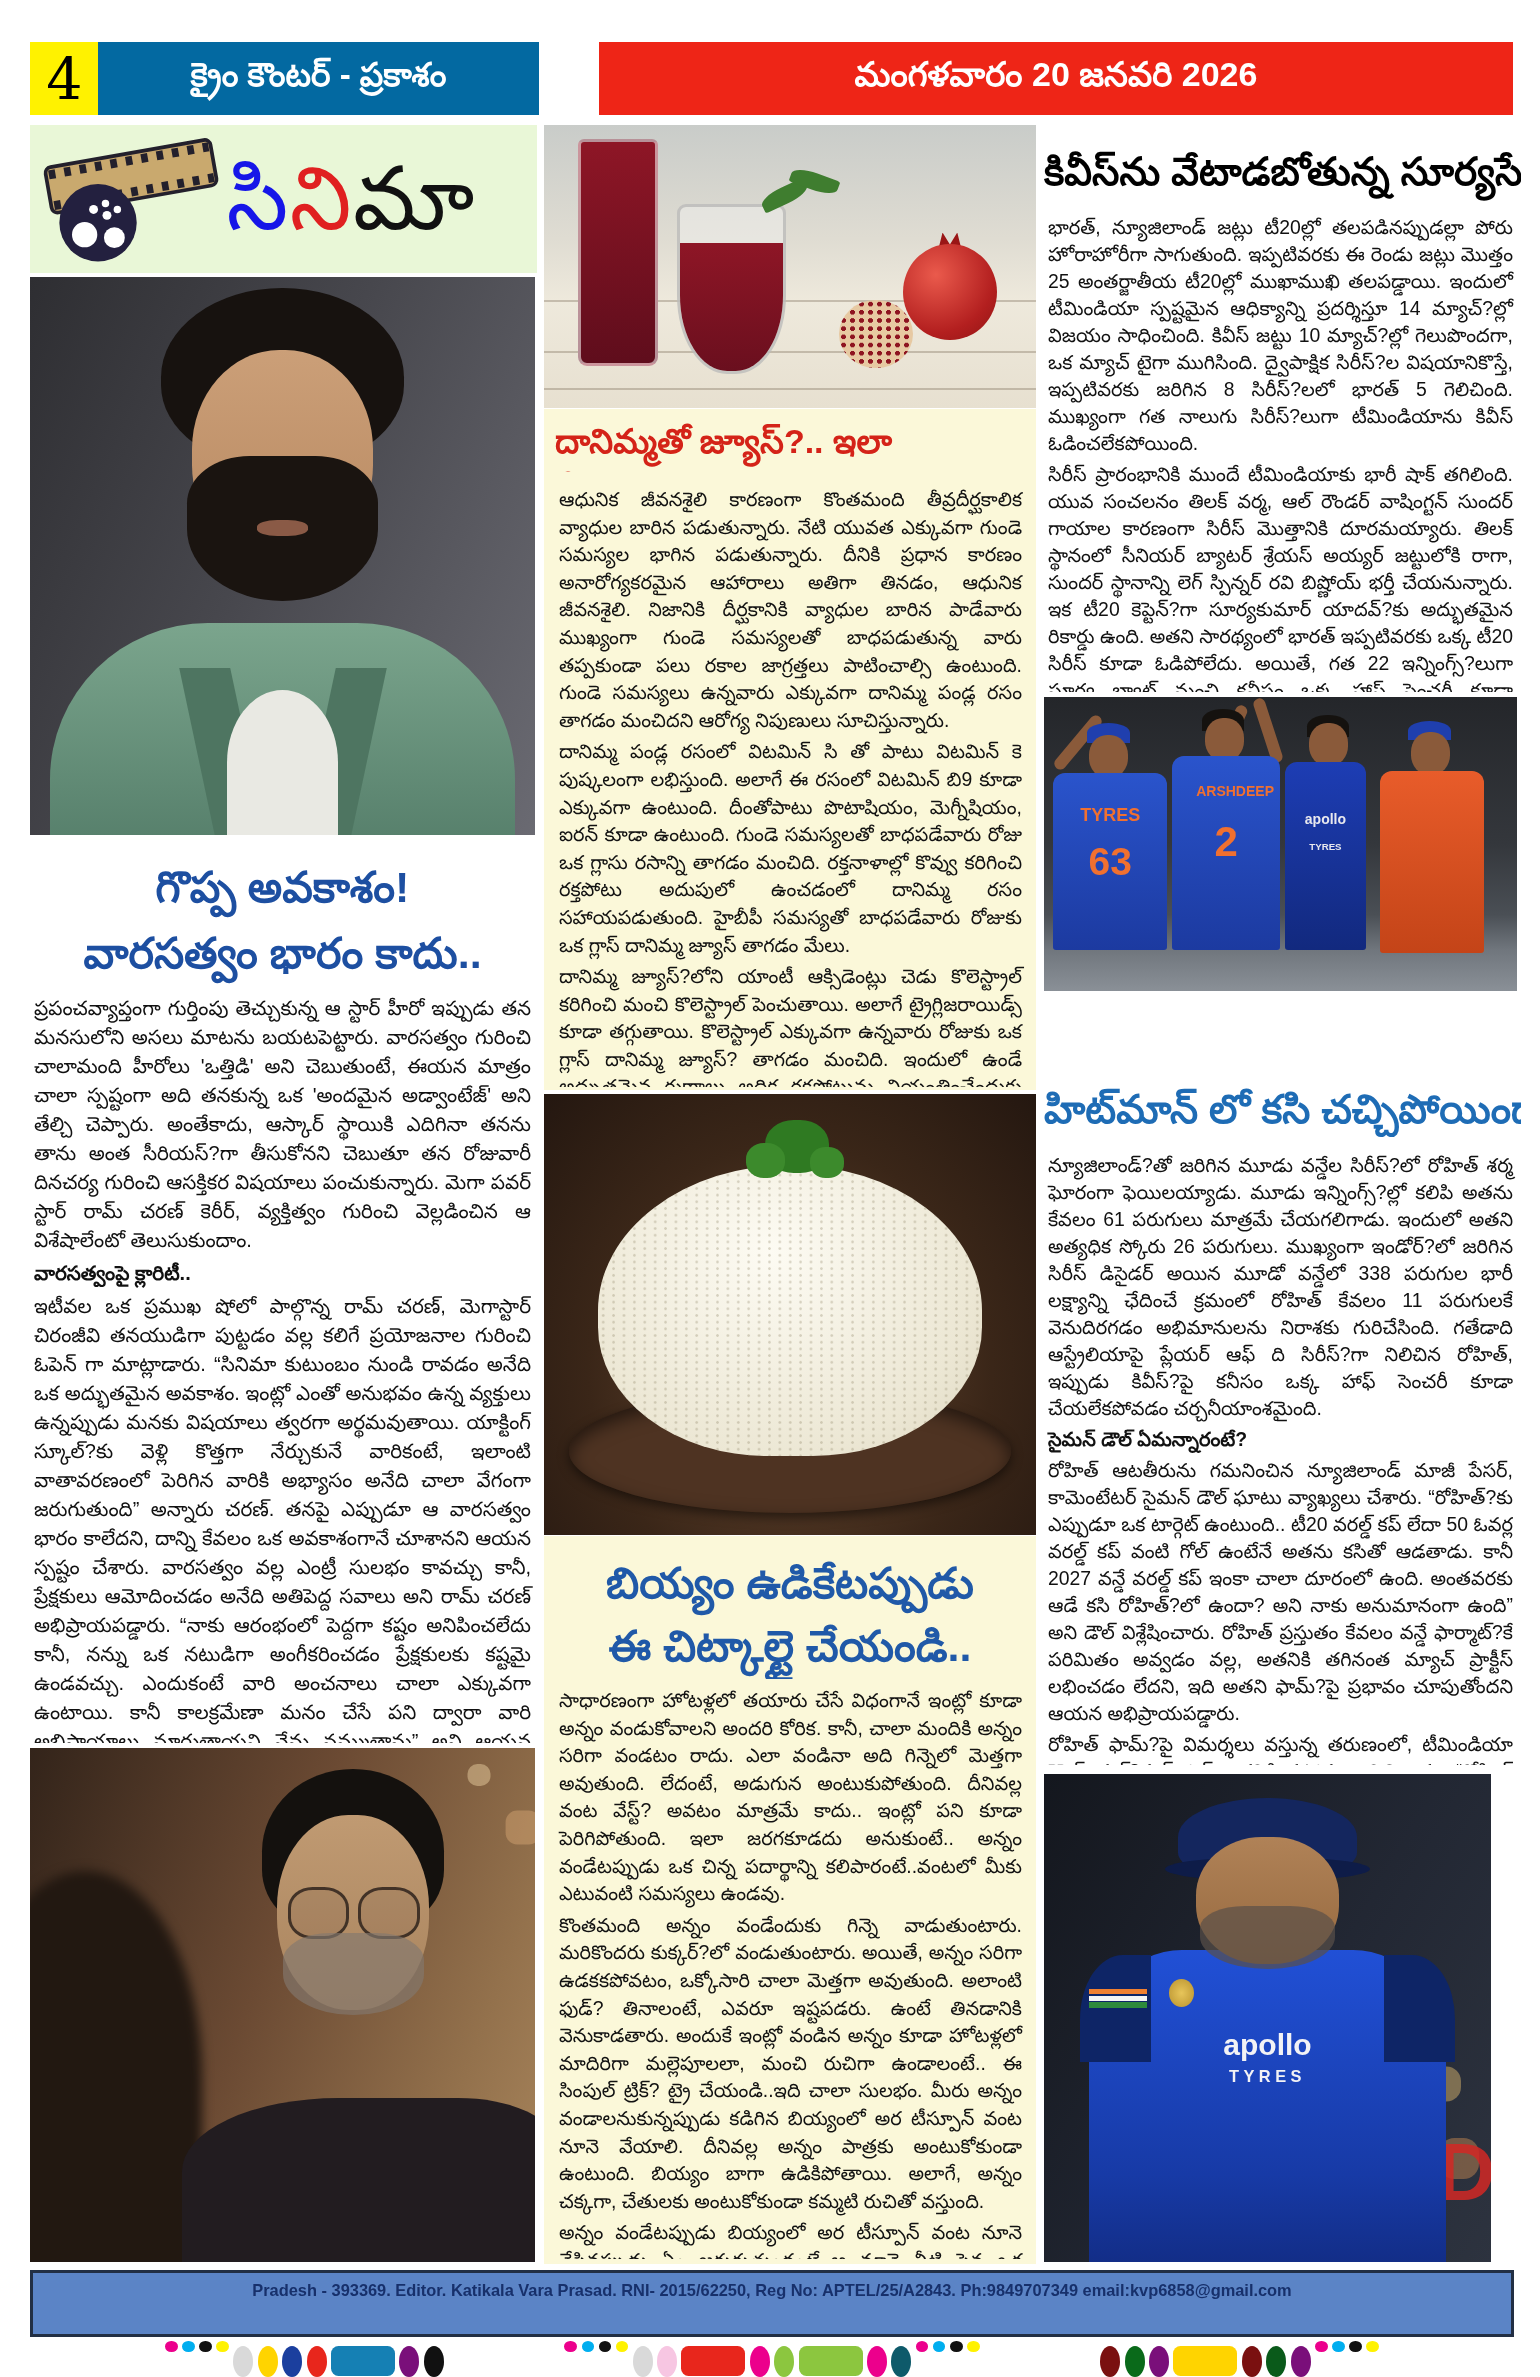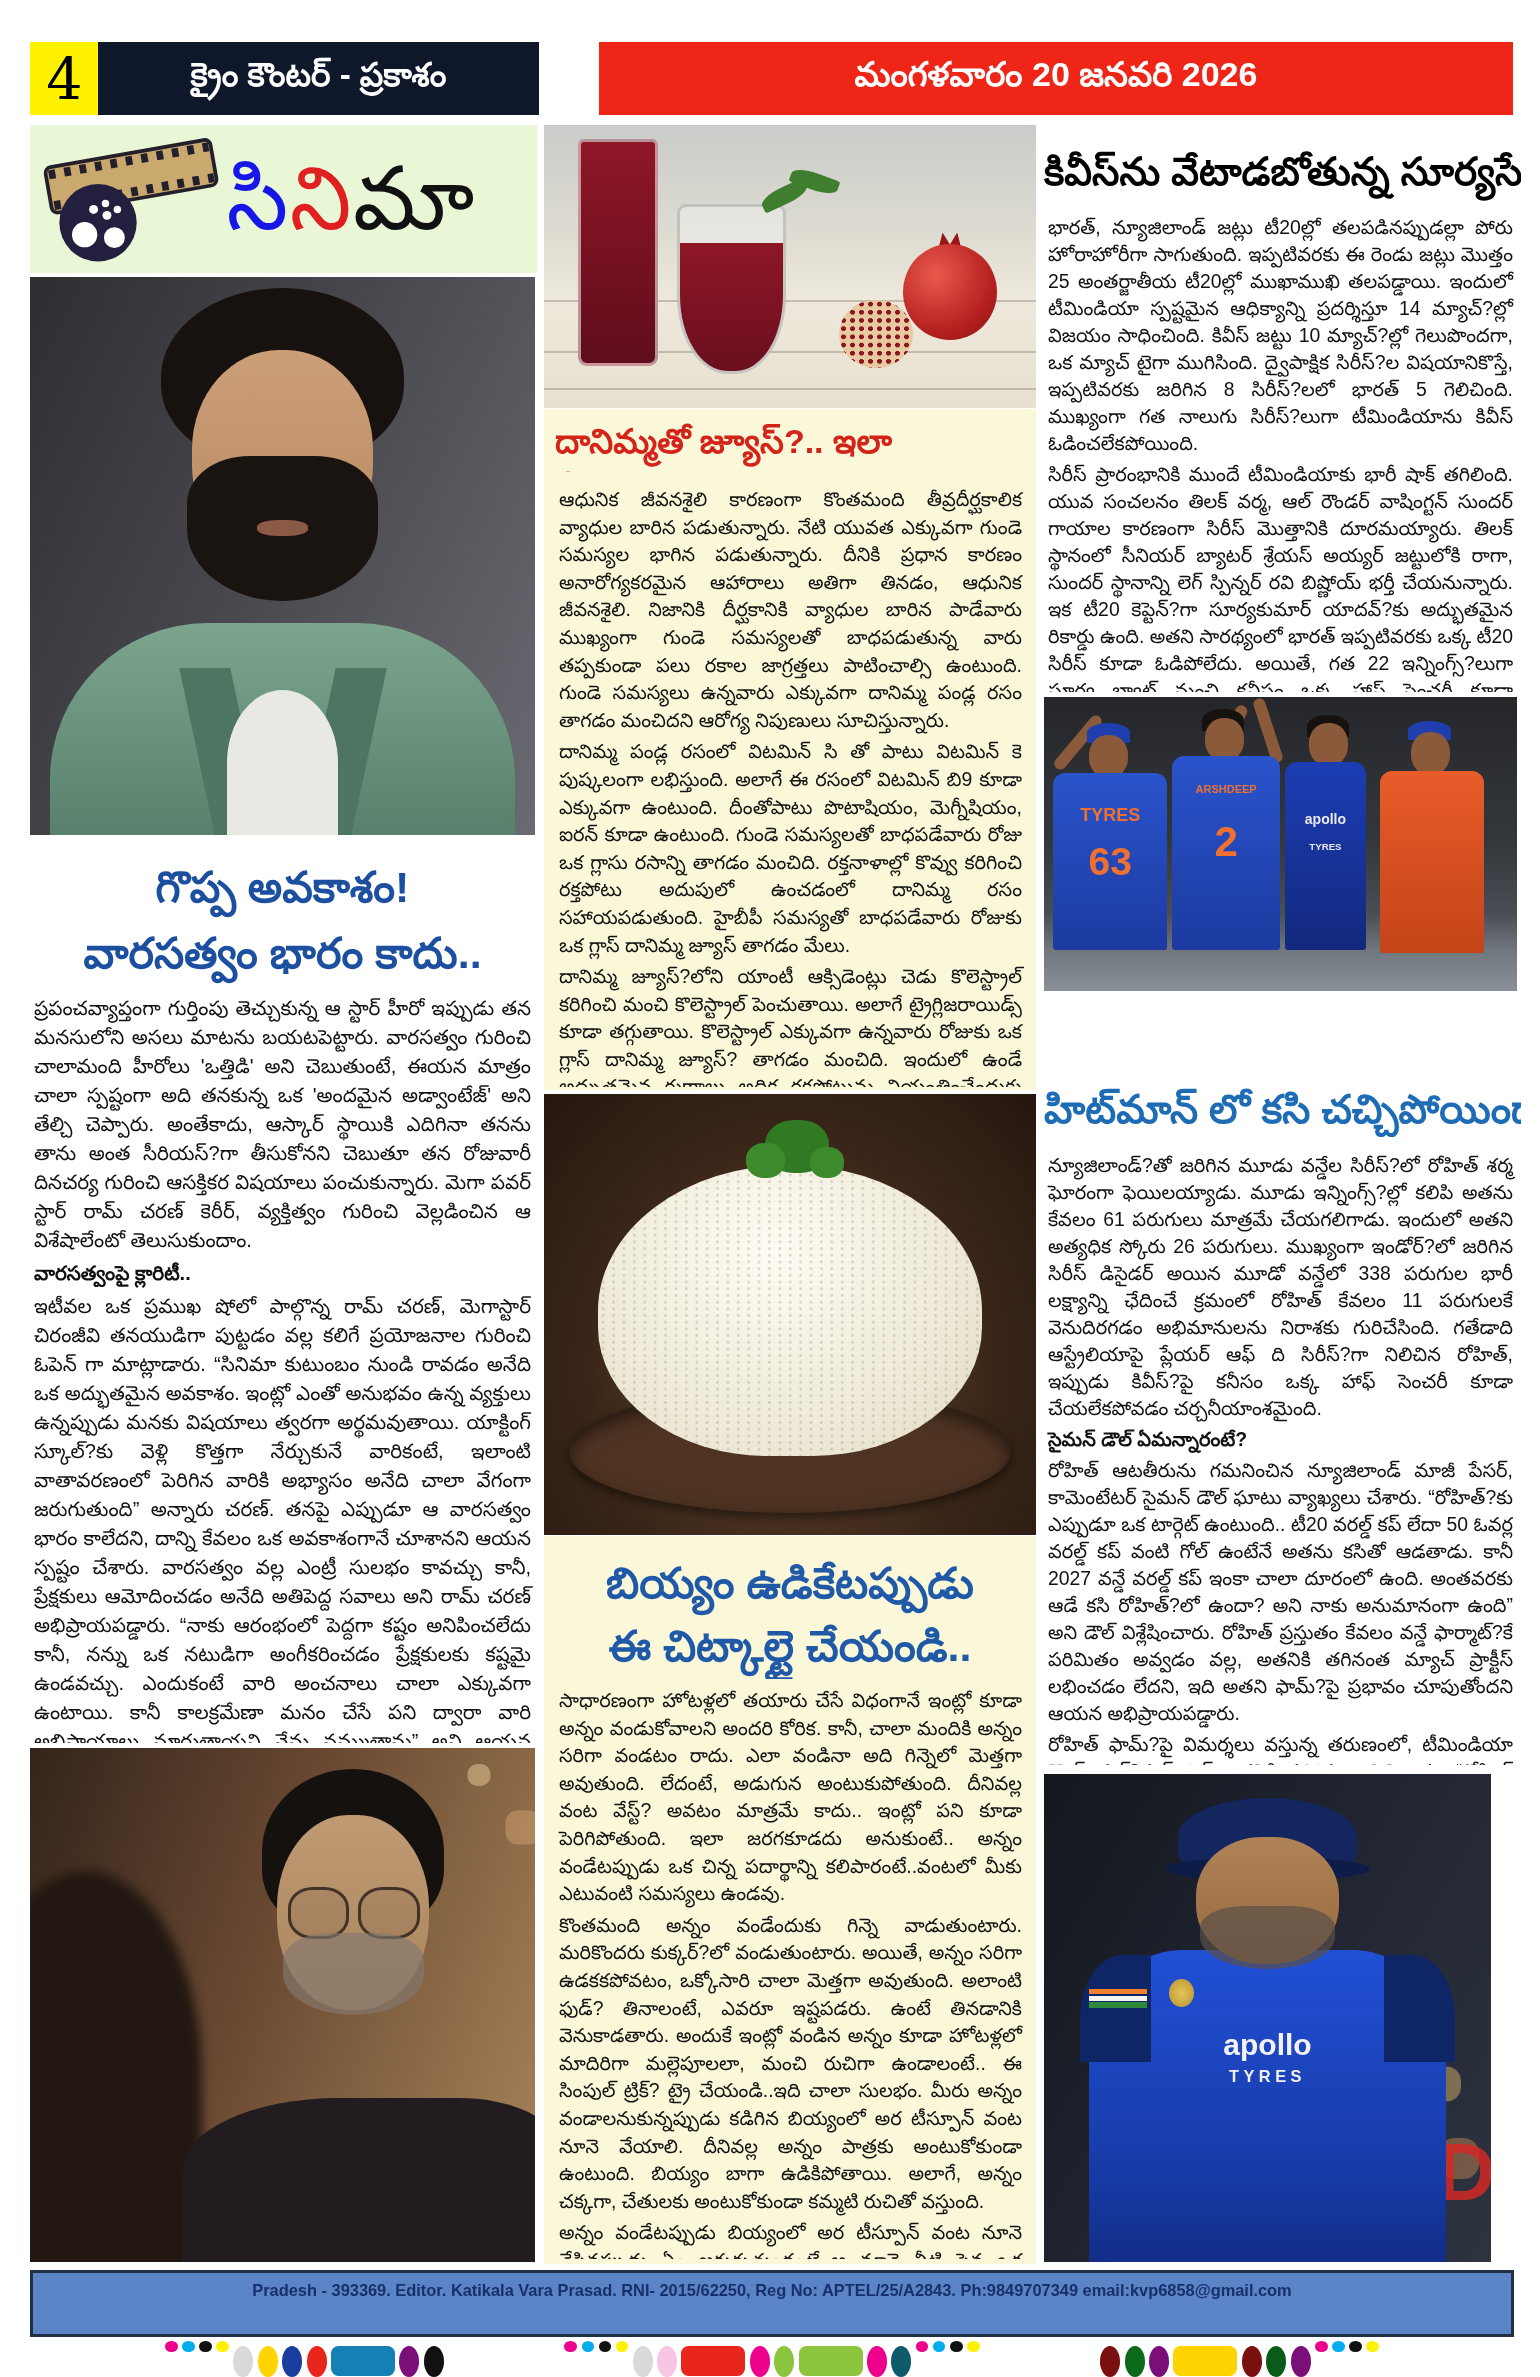--- a/index.html
+++ b/index.html
@@ -2,21 +2,21 @@
 <html style="font-size:12px"><head>
 <meta charset="utf-8">
 <style>
   html,body{margin:0;padding:0;background:#ffffff;}
   .page{position:relative;width:1541px;height:2377px;background:#ffffff;overflow:hidden;
         font-family:"Liberation Sans",sans-serif;color:#111;}
   
   .page-num{position:absolute;left:30px;top:42px;width:69px;height:73px;background:#fff200;
             display:flex;align-items:center;justify-content:center;
             font-family:"DejaVu Serif",serif;font-size:57px;color:#000;}
-  .masthead{position:absolute;left:98px;top:42px;width:441px;height:73px;background:#0f172a;
+  .masthead{position:absolute;left:98px;top:42px;width:441px;height:73px;background:#0369a1;
             display:flex;align-items:center;justify-content:center;color:#fff;
             font-size:33px;font-weight:bold;}
   .dateband{position:absolute;left:599px;top:42px;width:914px;height:73px;background:#ee2517;
             display:flex;align-items:center;justify-content:center;color:#fff;
             font-size:34px;font-weight:bold;}
   
   .cine-logo{position:absolute;left:30px;top:125px;width:507px;height:148px;background:#e9f7d7;
              display:flex;align-items:center;}
   .cine-logo svg{margin-left:10.4px;}
   .cine-word{font-weight:normal;font-size:88px;letter-spacing:1.5px;line-height:148px;}
@@ -276,21 +276,21 @@
     <div class="cr-cap" style="left:9%;top:9%;"></div>
     <div class="cr-head" style="left:9.5%;top:13%;"></div>
     <div class="cr-torso" style="left:2%;top:26%;width:24%;height:60%;background:linear-gradient(#2a54cc,#1c3aa0);">
       <span class="cr-jersey-name" style="top:18%;font-size:18px;">TYRES</span>
       <span class="cr-jersey-name" style="top:38%;font-size:39px;">63</span>
     </div>
 
     <div class="cr-hairc" style="left:33.5%;top:4%;"></div>
     <div class="cr-head" style="left:34%;top:7%;"></div>
     <div class="cr-torso" style="left:27%;top:20%;width:23%;height:66%;background:linear-gradient(#2a54cc,#1c3aa0);">
-      <span class="cr-jersey-name" style="top:14%;font-size:11px;">ARSHDEEP</span>
+      <span class="cr-jersey-name" style="top:14%;font-size:14px;padding-left:9px;">ARSHDEEP</span>
       <span class="cr-jersey-name" style="top:32%;font-size:42px;">2</span>
     </div>
 
     <div class="cr-hairc" style="left:55.5%;top:6%;"></div>
     <div class="cr-head" style="left:56%;top:9%;"></div>
     <div class="cr-torso" style="left:51%;top:22%;width:17%;height:64%;background:linear-gradient(#1d3db4,#12297e);">
       <span class="cr-txt-sp" style="top:26%;font-size:14px;">apollo</span>
       <span class="cr-txt-sp" style="top:42%;font-size:9.7px;">TYRES</span>
     </div>
 

